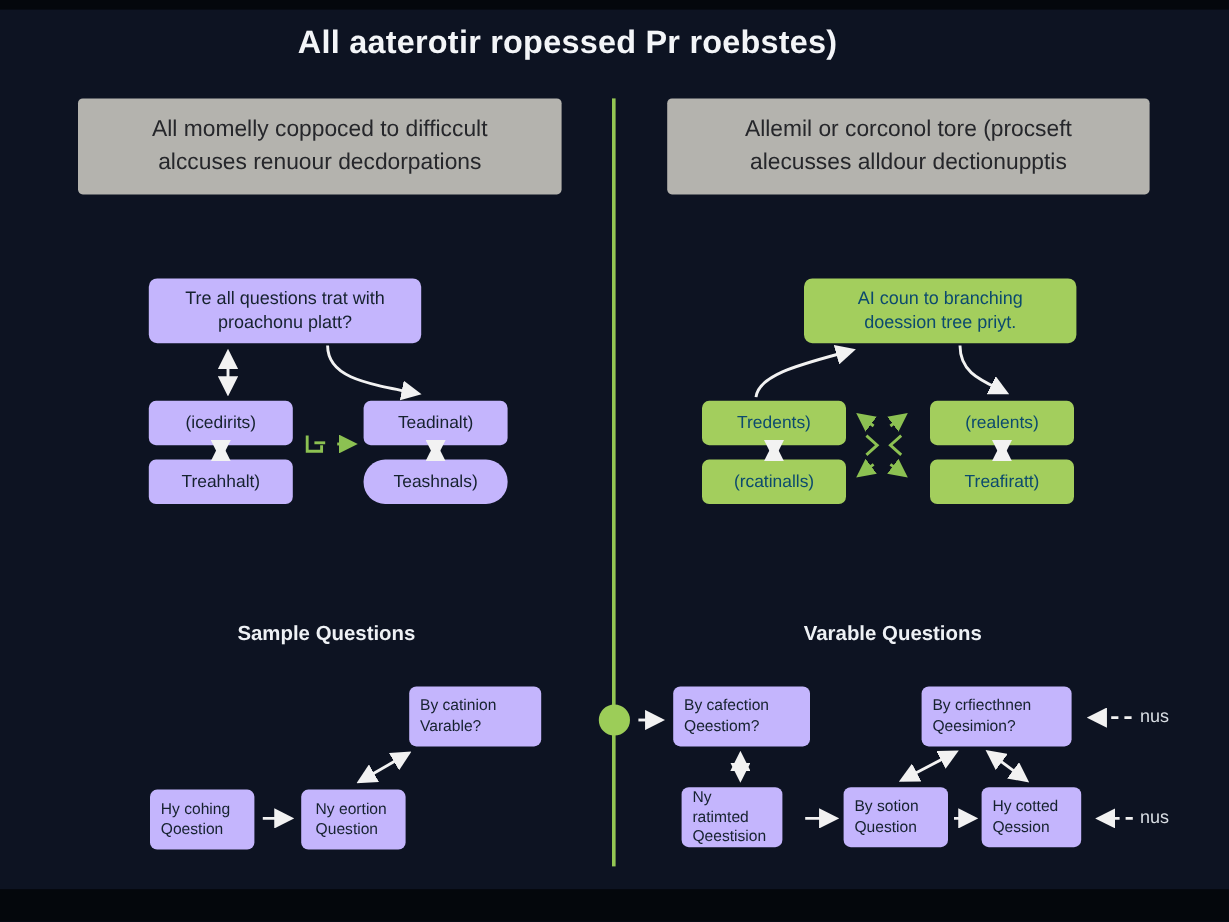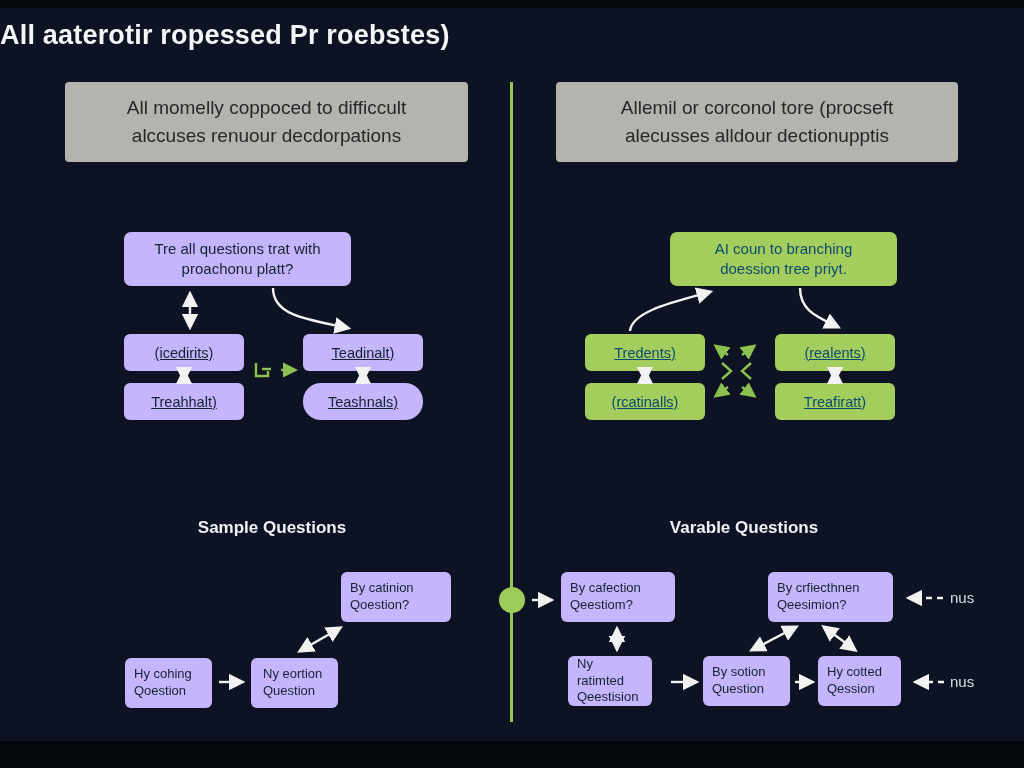--- a/index.html
+++ b/index.html
@@ -3,41 +3,41 @@
 <meta charset="utf-8">
 <style>
   html,body{margin:0;padding:0;}
   body{
     width:1024px;height:768px;position:relative;overflow:hidden;
     background:#0d1322;
     font-family:"Liberation Sans", sans-serif;
   }
   .edge-strip{position:absolute;left:0;width:1024px;background:#04070c;}
   .title{
-    position:absolute;top:20px;left:0;width:946px;text-align:left;
+    position:absolute;top:20px;left:0;width:946px;text-align:center;
     color:#f3f5f8;font-size:27px;font-weight:700;letter-spacing:.2px;
   }
   .hdr{
     position:absolute;top:82px;height:80px;border-radius:4px;
     background:#b4b3ae;color:#26272b;font-size:19px;line-height:1.5;
     display:flex;align-items:center;justify-content:center;text-align:center;
     padding:0 34px;box-sizing:border-box;
   }
   .hdr-left{left:65px;width:403px;}
   .hdr-right{left:556px;width:402px;}
   .divider{position:absolute;left:510px;top:82px;width:3px;height:640px;background:#93c653;}
   .divider-dot{position:absolute;left:499px;top:587px;width:26px;height:26px;border-radius:50%;background:#9ccd58;}
   .box{
     position:absolute;border-radius:7px;box-sizing:border-box;
     display:flex;align-items:center;justify-content:center;text-align:center;
   }
   .blue{background:#c4b5fd;color:#16222f;}
   .green{background:#a3ce5d;color:#0c4a6e;}
   .flow-top{width:227px;height:54px;font-size:15px;font-weight:500;padding:4px 14px;line-height:1.35;}
-  .cell{width:120px;height:37px;font-size:14.5px;font-weight:500;border-radius:6px;text-decoration:underline;}
+  .cell{width:120px;height:37px;font-size:14.5px;font-weight:500;border-radius:6px;}
   .section-label{
     position:absolute;top:518px;width:300px;text-align:center;
     color:#eef1f5;font-size:17px;font-weight:700;
   }
   .sm{
     height:50px;font-size:13px;font-weight:500;line-height:1.3;border-radius:6px;
     justify-content:flex-start;text-align:left;padding:5px 9px;
   }
   .nus{
     position:absolute;color:#d9dee4;font-size:15px;font-weight:500;text-align:center;
@@ -66,21 +66,21 @@
 
 <div class="box green flow-top" style="left:670px;top:232px;">AI coun to branching doession tree priyt.</div>
 <div class="box green cell" style="left:585px;top:334px;">Tredents)</div>
 <div class="box green cell" style="left:775px;top:334px;">(realents)</div>
 <div class="box green cell" style="left:585px;top:383px;">(rcatinalls)</div>
 <div class="box green cell" style="left:775px;top:383px;">Treafiratt)</div>
 
 <div class="section-label" style="left:122px;">Sample Questions</div>
 <div class="section-label" style="left:594px;">Varable Questions</div>
 
-<div class="box blue sm" style="left:341px;top:572px;width:110px;">By catinion Qoestion?</div>
+<div class="box blue sm" style="left:341px;top:572px;width:110px;">By catinion Varable?</div>
 <div class="box blue sm" style="left:125px;top:658px;width:87px;">Hy cohing Qoestion</div>
 <div class="box blue sm" style="left:251px;top:658px;width:87px;padding-left:12px;">Ny eortion Question</div>
 
 <div class="box blue sm" style="left:561px;top:572px;width:114px;">By cafection Qeestiom?</div>
 <div class="box blue sm" style="left:768px;top:572px;width:125px;">By crfiecthnen Qeesimion?</div>
 <div class="box blue sm" style="left:568px;top:656px;width:84px;">Ny ratimted Qeestision</div>
 <div class="box blue sm" style="left:703px;top:656px;width:87px;">By sotion Question</div>
 <div class="box blue sm" style="left:818px;top:656px;width:83px;">Hy cotted Qession</div>
 
 <div class="nus" style="left:950px;top:589px;">nus</div>

